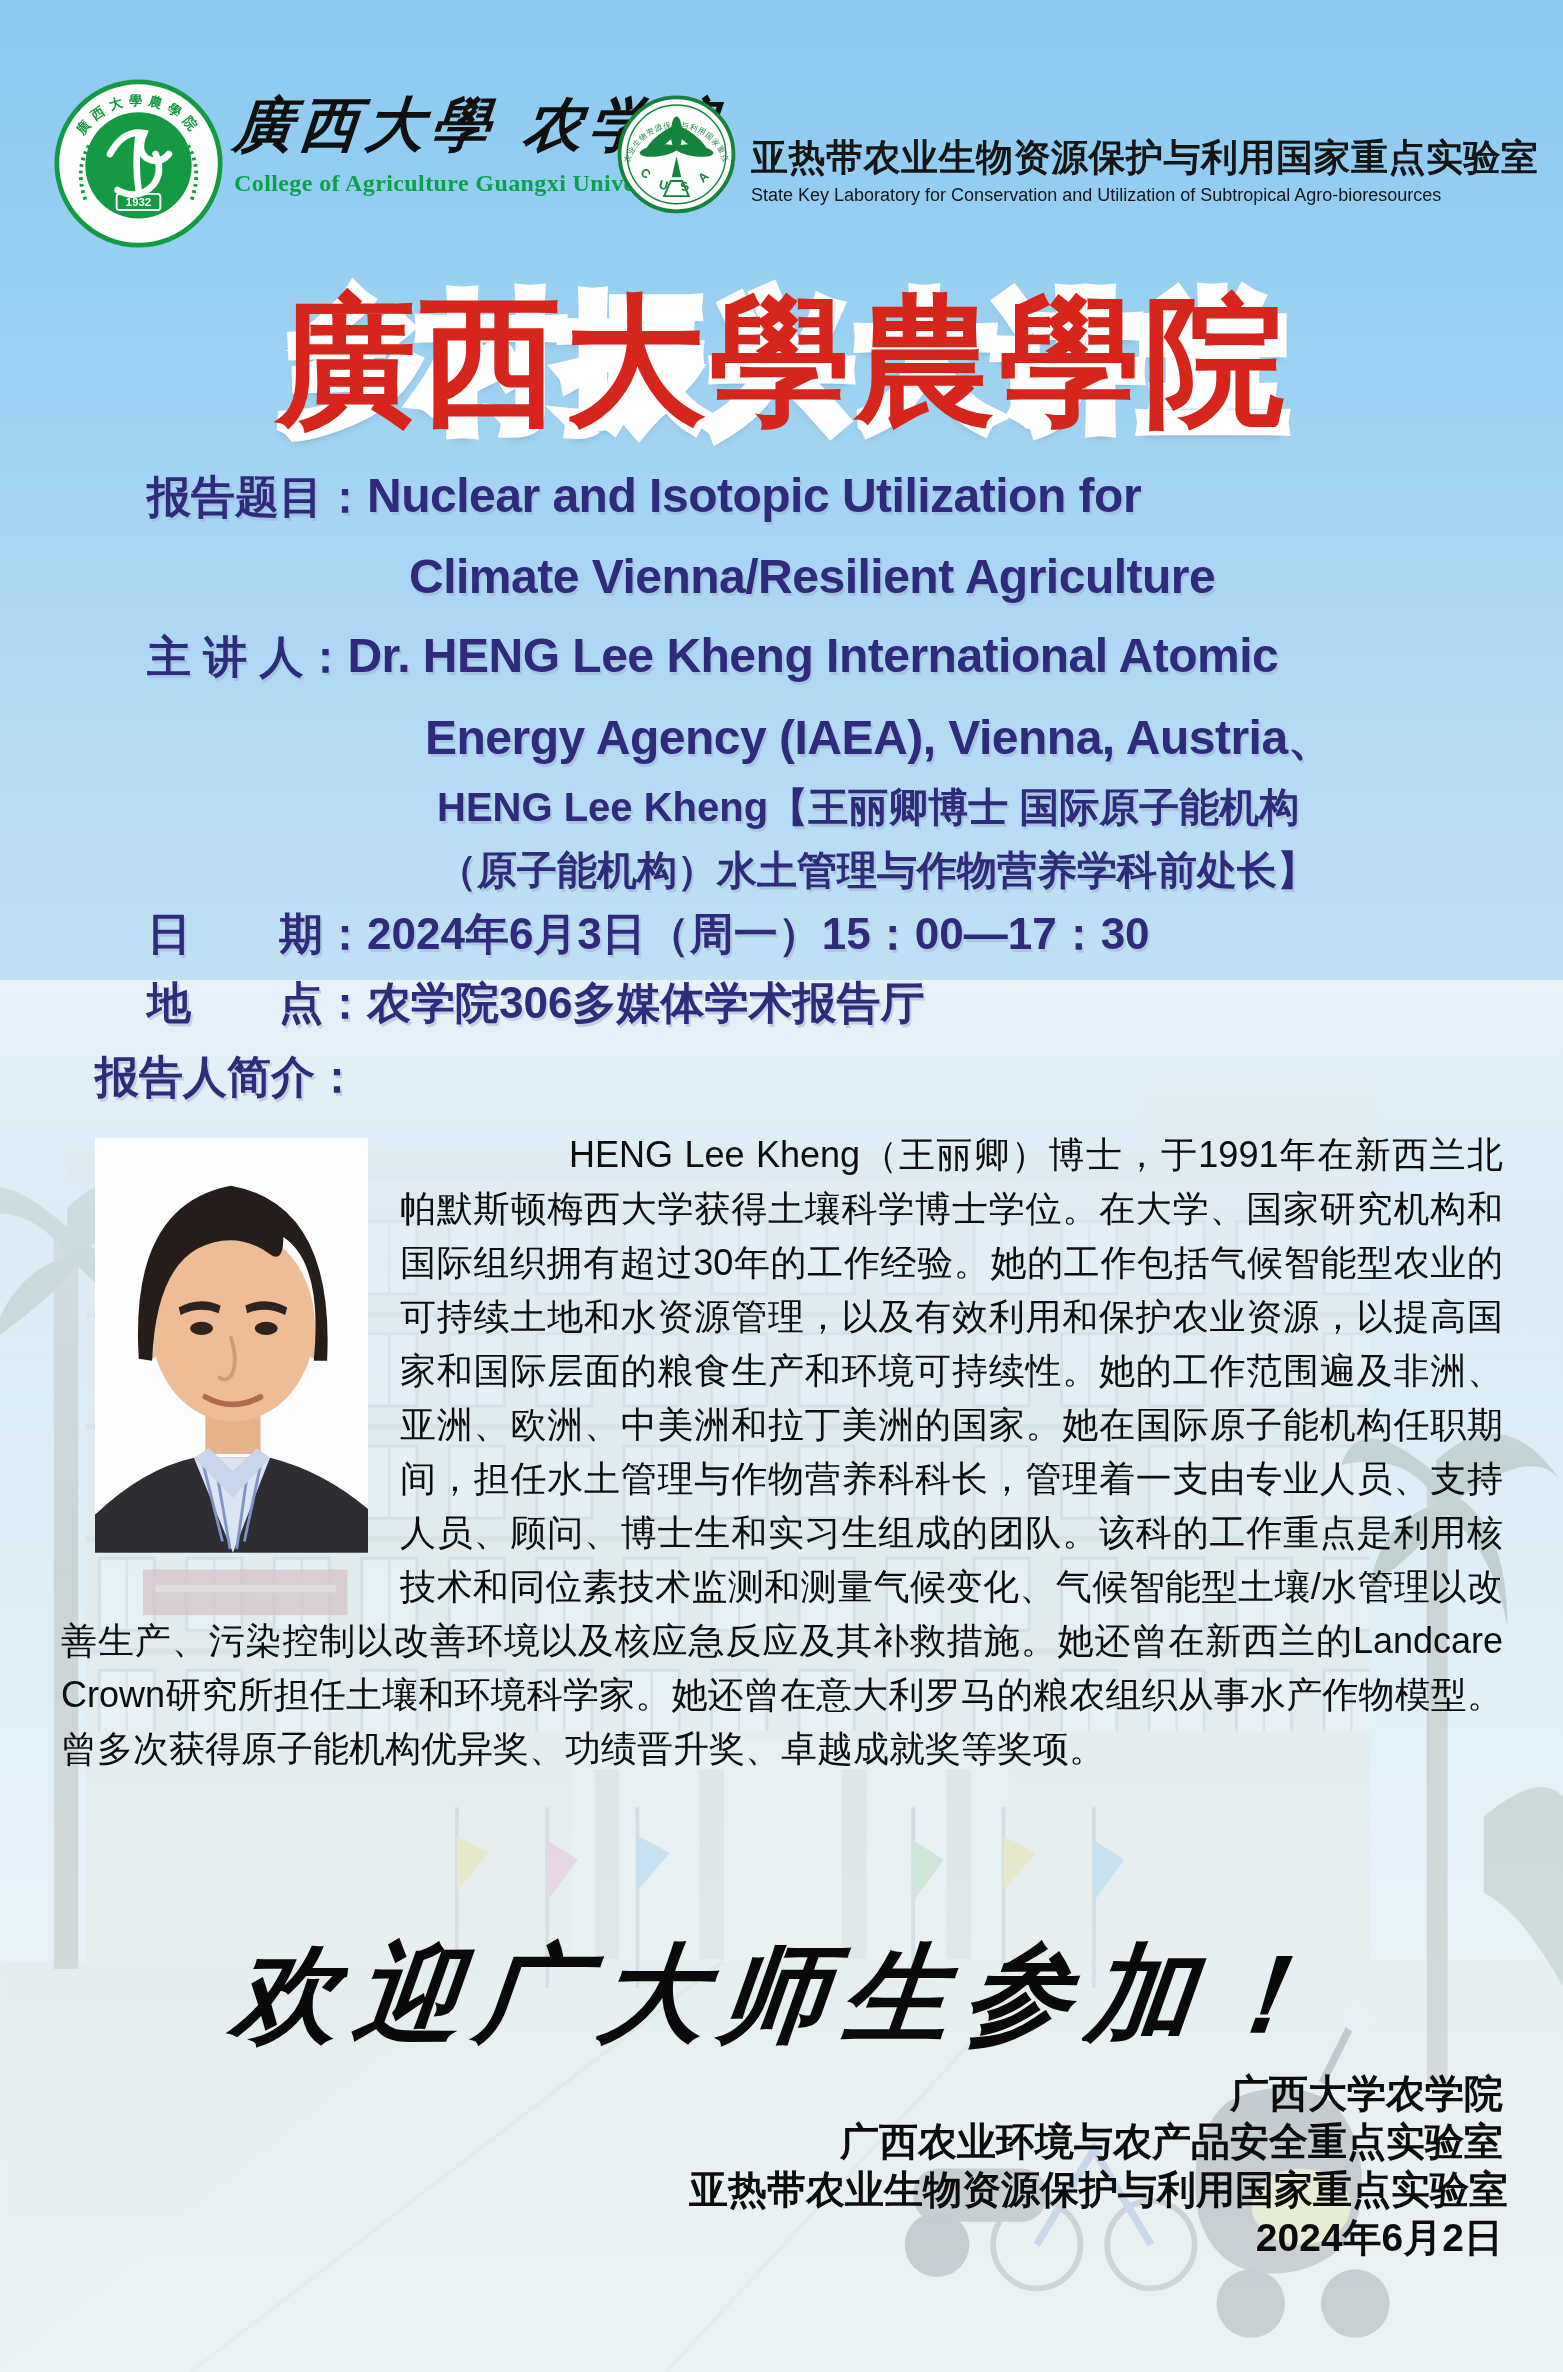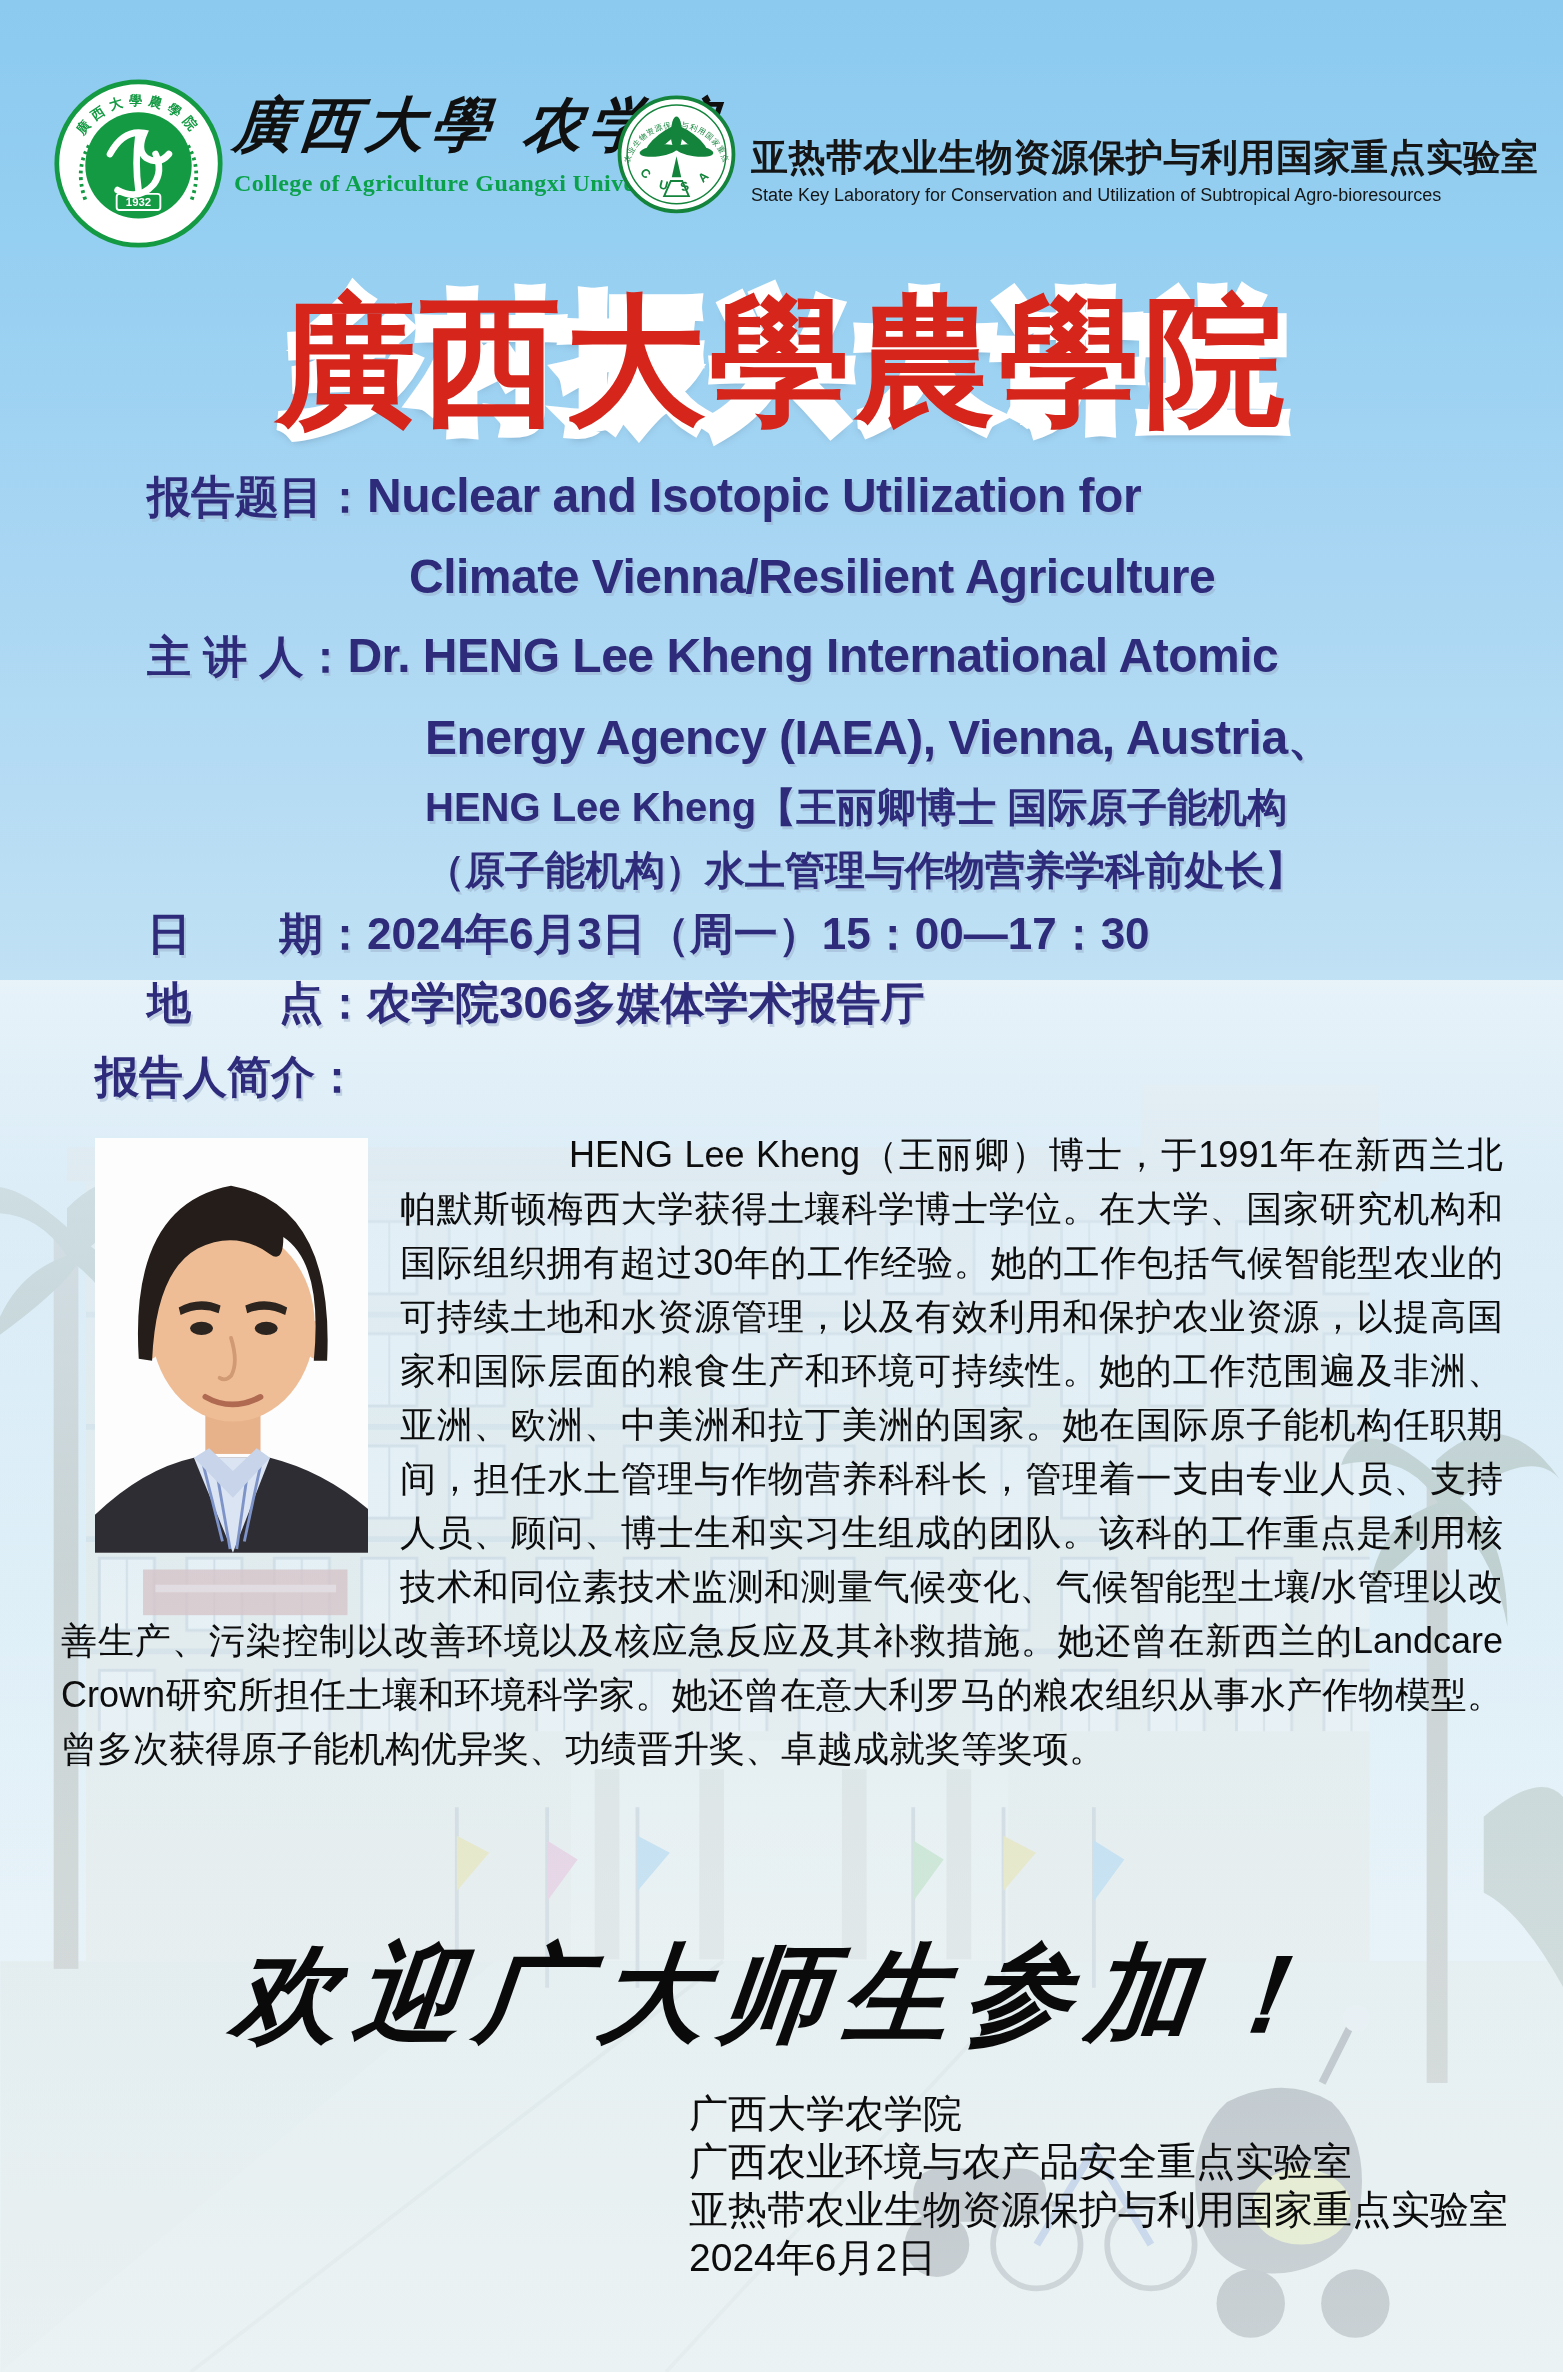--- a/index.html
+++ b/index.html
@@ -30,33 +30,33 @@
   .main-title{left:0;top:268px;width:100%;text-align:center;font-size:141px;font-weight:bold;
     letter-spacing:3.8px;color:#d6251b;white-space:nowrap;}
   .main-title::before{content:attr(data-text);position:absolute;left:0;top:0;width:100%;
     -webkit-text-stroke:15px #ffffff;color:#ffffff;z-index:-1;
     text-shadow:0 6.7px 8.6px rgba(60,85,110,.38);}
   
   .info-row{color:#2e2b7b;font-weight:bold;white-space:nowrap;
     text-shadow:1.9px 2.9px 0 rgba(150,170,200,.45);}
   .lbl{font-size:44px;}
   .en{font-size:48px;letter-spacing:-0.5px;}
-  .cn42{font-size:40px;}
+  .cn42{font-size:40px;margin-left:12px;}
   .v46{font-size:44px;}
   .bio-heading{font-size:44px;}
   
   .bio-body{left:61px;top:1128px;width:1442px;font-size:36px;line-height:54px;color:#0d0d0d;
     text-align:justify;text-indent:169px;}
   .speaker-photo{float:left;width:273px;height:415px;margin:9.5px 32px 11.4px 34px;display:block;
     background:#fdfdfd;}
   
   .welcome{left:0;top:1923px;width:100%;text-align:center;
     font-family:"DejaVu Serif","Liberation Serif",serif;font-style:italic;font-weight:bold;
     font-size:107px;letter-spacing:15px;color:#0a0a0a;transform:skewX(-6deg);white-space:nowrap;}
-  .org-block{left:689px;top:2070px;width:814px;text-align:left;color:#0c0c0c;font-weight:normal;margin-top:20px;}
+  .org-block{left:689px;top:2070px;width:814px;text-align:right;color:#0c0c0c;font-weight:bold;}
   .org-line{font-size:39px;line-height:48px;white-space:nowrap;}
 </style>
 </head>
 <body>
 
 <div class="poster">
 
   <svg class="campus" viewBox="0 0 1644 1464" aria-hidden="true">
     <defs>
       <pattern id="win" width="92" height="118" patternUnits="userSpaceOnUse">

